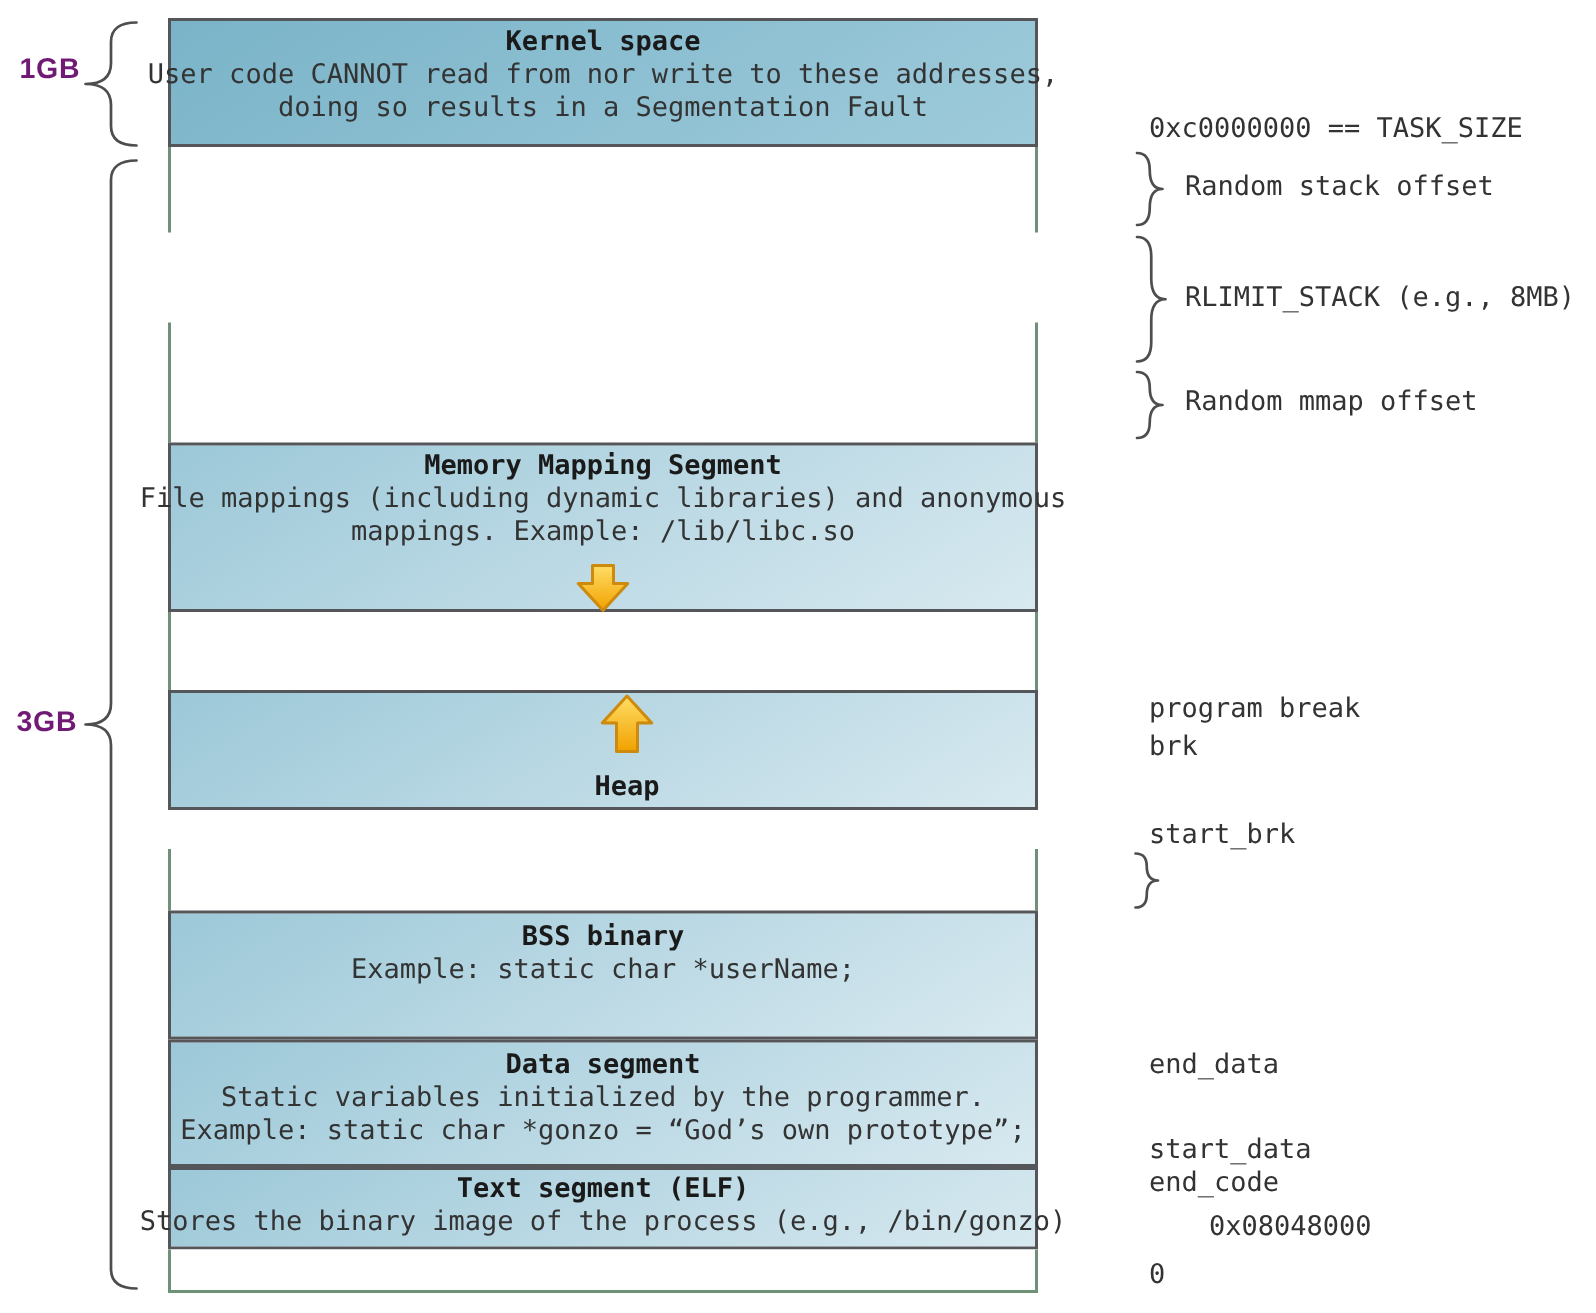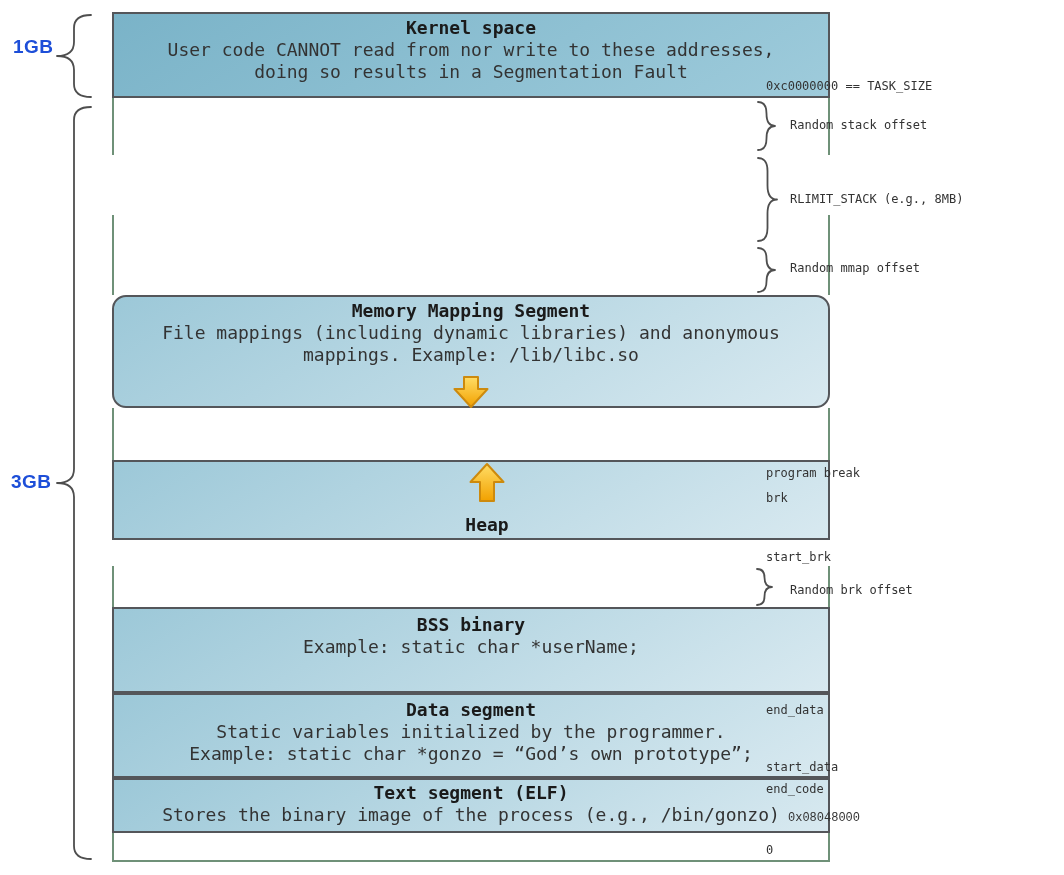--- a/index.html
+++ b/index.html
@@ -1,32 +1,32 @@
 <!DOCTYPE html>
 <html style="--segment-fill-top: #9cc8d8; --segment-fill-bottom: #d8e9f0; --kernel-fill-top: #7ab3c8; --kernel-fill-bottom: #9ecbdb; --box-border: #54565a; --gap-border: #6f9178; --brace-color: #4e4e4e; --arrow-fill-top: #ffdd66; --arrow-fill-bottom: #f2a100; --arrow-border: #cd8a0d; --text-color: #333333; --title-color: #1a1a1a;"><head>
 <meta charset="utf-8">
 <style>
   html,body{margin:0;padding:0;background:#fff;}
   .canvas{position:relative;width:1064px;height:875px;background:#fff;overflow:hidden;
           font-family:"DejaVu Sans Mono", monospace;color:var(--text-color,#333);}
   
-  .column{position:absolute;left:112px;top:12px;width:718px;height:850px;}
+  .column{position:absolute;left:112px;top:12px;width:580px;height:850px;}
   .seg{position:absolute;left:0;right:0;box-sizing:border-box;}
   .box{border:2px solid var(--box-border,#54565a);
        background:linear-gradient(148deg,var(--segment-fill-top,#9cc8d8) 0%,var(--segment-fill-bottom,#d8e9f0) 100%);
        display:flex;flex-direction:column;align-items:center;
        font-size:18px;line-height:22px;text-align:center;}
   .box div{white-space:pre;}
   .box.kernel{background:linear-gradient(148deg,var(--kernel-fill-top,#7ab3c8) 0%,var(--kernel-fill-bottom,#9ecbdb) 100%);}
   .gap{background:#fff;border-left:2px solid var(--gap-border,#6f9178);border-right:2px solid var(--gap-border,#6f9178);}
   .gap.last{border-bottom:2px solid var(--gap-border,#6f9178);}
   .t{font-weight:bold;color:var(--title-color,#1a1a1a);}
   
-  .rlabel,.llabel{position:absolute;white-space:pre;font-size:12px;line-height:22px;}
-  .llabel{font-family:"Liberation Sans",sans-serif;font-weight:700;font-size:19px;color:#1d4ed8;letter-spacing:.5px;}
+  .rlabel,.llabel{position:absolute;white-space:pre;font-size:18px;line-height:22px;}
+  .llabel{font-family:"Liberation Sans",sans-serif;font-weight:700;font-size:19px;color:#701a75;letter-spacing:.5px;}
   
   svg.brace{position:absolute;overflow:visible;}
   svg.brace path{fill:none;stroke:var(--brace-color,#4e4e4e);stroke-width:1.8;stroke-linecap:round;stroke-linejoin:round;}
   
   svg.arrow{display:block;}
   svg.arrow path{fill:url(#agrad);stroke:var(--arrow-border,#cd8a0d);stroke-width:2;stroke-linejoin:round;}
   stop.s0{stop-color:var(--arrow-fill-top,#ffdd66);}
   stop.s1{stop-color:var(--arrow-fill-bottom,#f2a100);}
   .spacer{flex:1;}
 </style>
@@ -60,21 +60,21 @@
       <div class="t">Kernel space</div>
       <div>User code CANNOT read from nor write to these addresses,</div>
       <div>doing so results in a Segmentation Fault</div>
     </div>
 
     <div class="seg gap" style="top:86px;height:57px;"></div>
 
 
     <div class="seg gap" style="top:203px;height:80px;"></div>
 
-    <div class="seg box" style="top:283px;height:113px;padding-top:3px;border-radius:14px;">
+    <div class="seg box" style="top:283px;height:113px;padding-top:3px;">
       <div class="t">Memory Mapping Segment</div>
       <div>File mappings (including dynamic libraries) and anonymous</div>
       <div>mappings. Example: /lib/libc.so</div>
       <svg class="arrow" style="margin-top:auto;margin-bottom:-2px;" viewBox="0 0 36 32" width="36" height="32">
         <path d="M11,1 H25 V13 H34.5 L18,31 L1.5,13 H11 Z"></path>
       </svg>
     </div>
 
     <div class="seg gap" style="top:396px;height:78px;"></div>
 
@@ -124,21 +124,20 @@
     </svg>
   <div class="rlabel" style="left:790px;top:257px;">Random mmap offset</div>
 
   <div class="rlabel" style="left:766px;top:462px;">program break</div>
   <div class="rlabel" style="left:766px;top:487px;">brk</div>
   <div class="rlabel" style="left:766px;top:546px;">start_brk</div>
 
   <svg class="brace" style="left:757px;top:568px;width:15px;height:38px;" viewBox="0 0 15 38">
       <path d="M0,1 Q7.5,1 7.5,9.5 L7.5,9.5 Q7.5,19 15,19 Q7.5,19 7.5,28.5 L7.5,28.5 Q7.5,37 0,37"></path>
     </svg>
-  <div class="rlabel" style="left:790px;top:579px;">Random brk offset</div>
 
   <div class="rlabel" style="left:766px;top:699px;">end_data</div>
   <div class="rlabel" style="left:766px;top:756px;">start_data</div>
   <div class="rlabel" style="left:766px;top:778px;">end_code</div>
-  <div class="rlabel" style="left:788px;top:807px;font-family:Liberation Mono, monospace;">0x08048000</div>
+  <div class="rlabel" style="left:806px;top:807px;">0x08048000</div>
   <div class="rlabel" style="left:766px;top:839px;">0</div>
 
 </div>
 
 </body></html>

